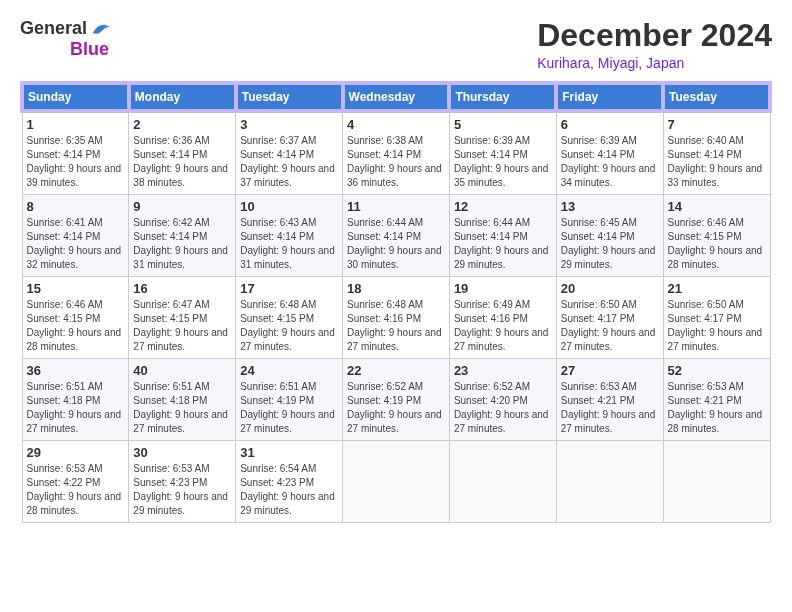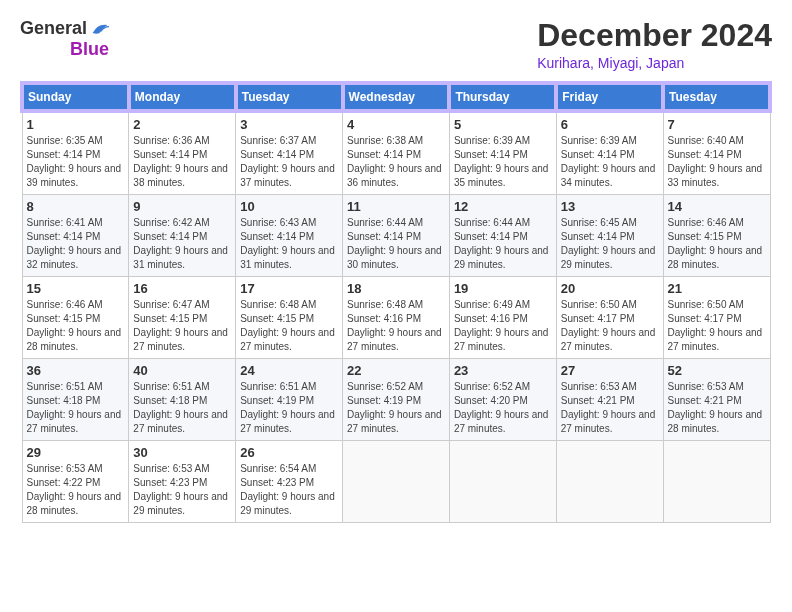--- a/index.html
+++ b/index.html
@@ -261,21 +261,21 @@
         <tr>
           <td>
             <span class="day-num">29</span>
             <div class="day-info">Sunrise: 6:53 AM<br>Sunset: 4:22 PM<br>Daylight: 9 hours and 28 minutes.</div>
           </td>
           <td>
             <span class="day-num">30</span>
             <div class="day-info">Sunrise: 6:53 AM<br>Sunset: 4:23 PM<br>Daylight: 9 hours and 29 minutes.</div>
           </td>
           <td>
-            <span class="day-num">26</span>
+            <span class="day-num">31</span>
             <div class="day-info">Sunrise: 6:54 AM<br>Sunset: 4:23 PM<br>Daylight: 9 hours and 29 minutes.</div>
           </td>
           <td class="empty-cell"></td>
           <td class="empty-cell"></td>
           <td class="empty-cell"></td>
           <td class="empty-cell"></td>
         </tr>
       </tbody>
   </table>
 </div>

